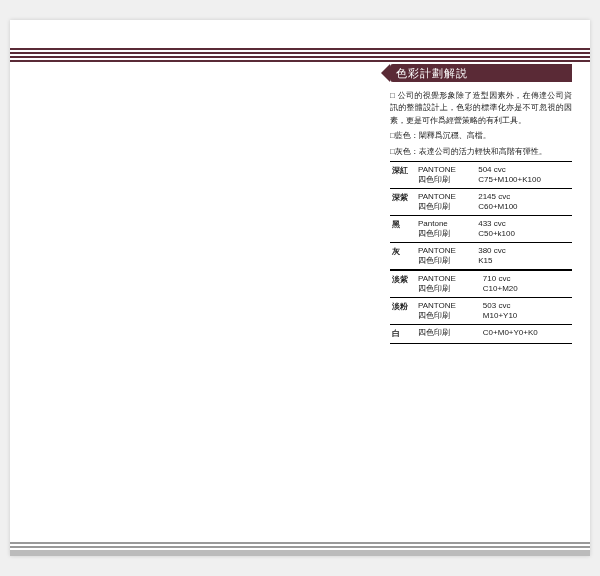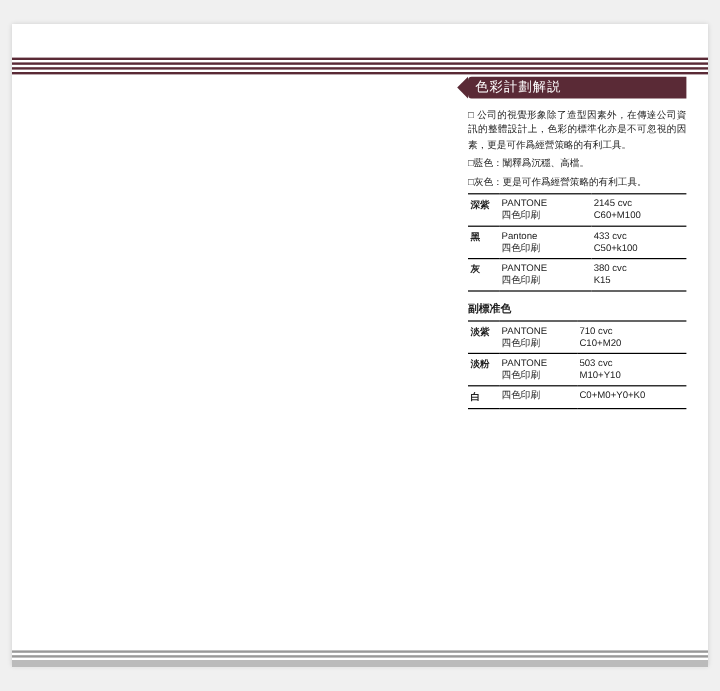--- a/index.html
+++ b/index.html
@@ -118,24 +118,35 @@
     <div class="bar"></div>
   </div>
 
   <div class="title-bar">
     <span>色彩計劃解説</span>
   </div>
 
   <div class="content">
     <p>□ 公司的視覺形象除了造型因素外，在傳達公司資訊的整體設計上，色彩的標準化亦是不可忽視的因素，更是可作爲經營策略的有利工具。</p>
     <p>□藍色：闡釋爲沉穩、高檔。</p>
-    <p>□灰色：更是可作爲經營策略的有利工具。</p>
+    <p>□灰色：表達公司的活力輕快和高階有彈性。</p>
 
     <table class="color-tbl">
       <tbody>
+          <tr>
+        <td>深紅</td>
+        <td class="two-line">
+          <span>PANTONE</span>
+          <span>四色印刷</span>
+        </td>
+        <td class="two-line">
+          <span>504 cvc</span>
+          <span>C75+M100+K100</span>
+        </td>
+      </tr>
       <tr>
         <td>深紫</td>
         <td class="two-line">
           <span>PANTONE</span>
           <span>四色印刷</span>
         </td>
         <td class="two-line">
           <span>2145 cvc</span>
           <span>C60+M100</span>
         </td>
@@ -158,21 +169,20 @@
           <span>四色印刷</span>
         </td>
         <td class="two-line">
           <span>380 cvc</span>
           <span>K15</span>
         </td>
       </tr>
     </tbody>
       </table>
 
-    <div class="section-title">副標准色</div>
     <table class="color-tbl">
       <tbody>
           <tr>
         <td>淡紫</td>
         <td class="two-line">
           <span>PANTONE</span>
           <span>四色印刷</span>
         </td>
         <td class="two-line">
           <span>710 cvc</span>

